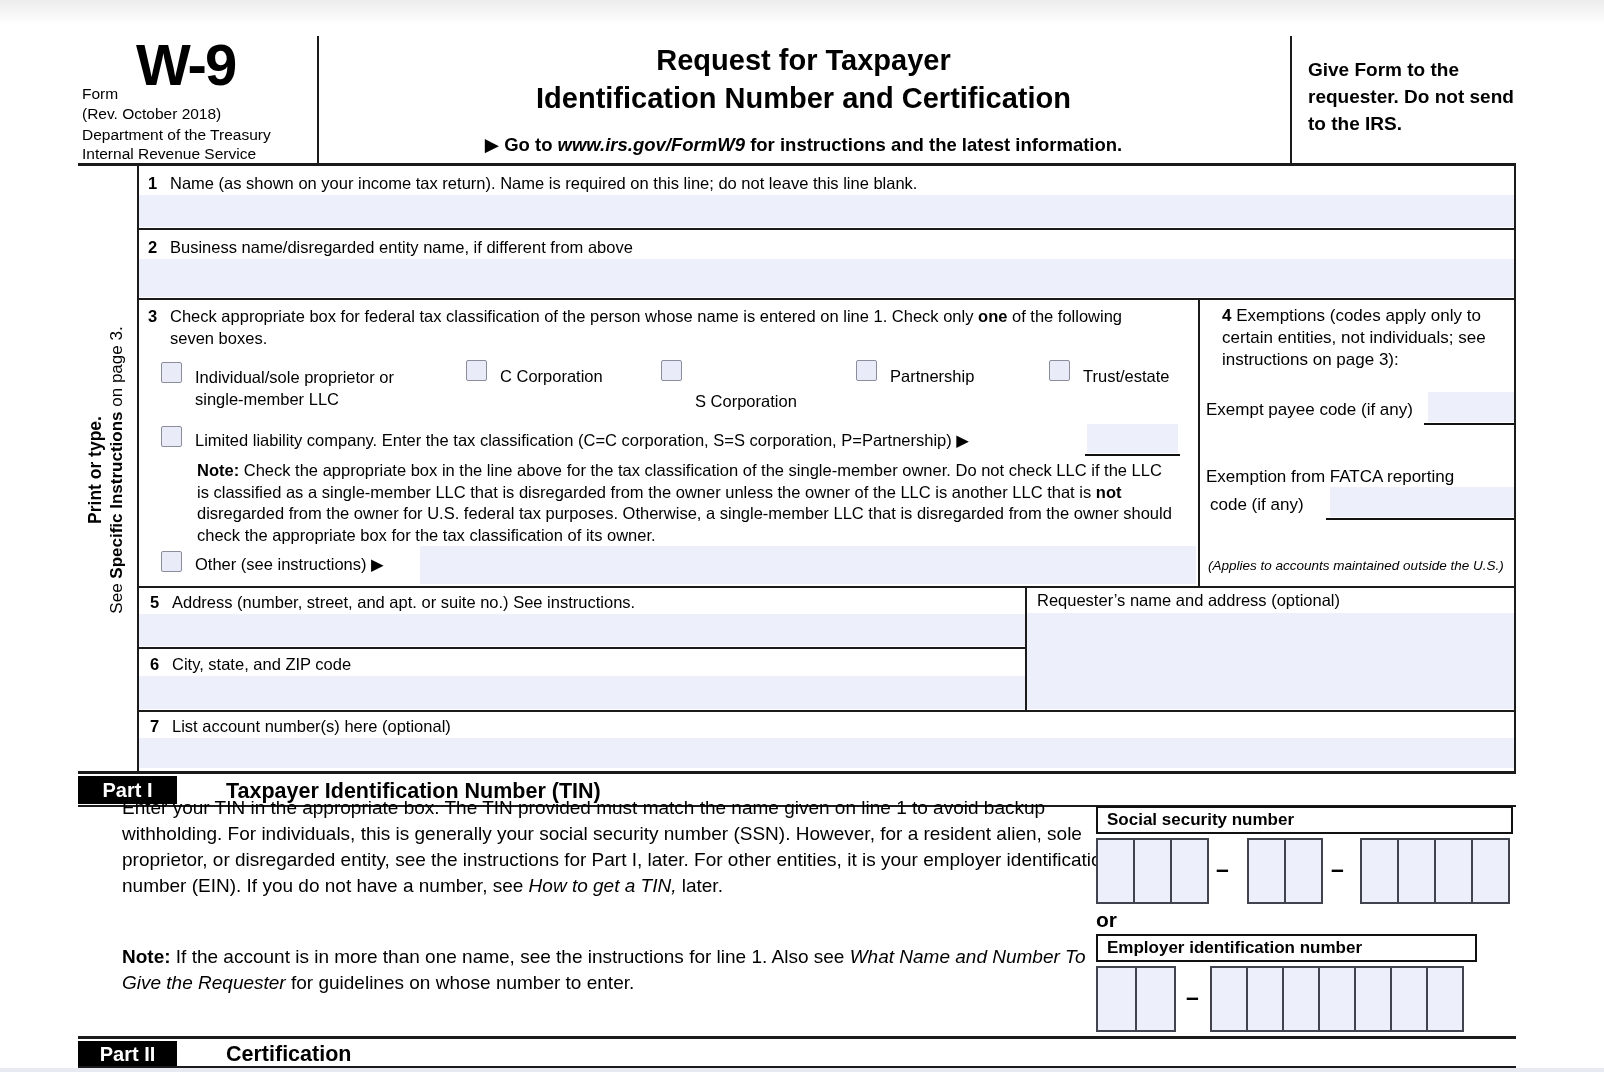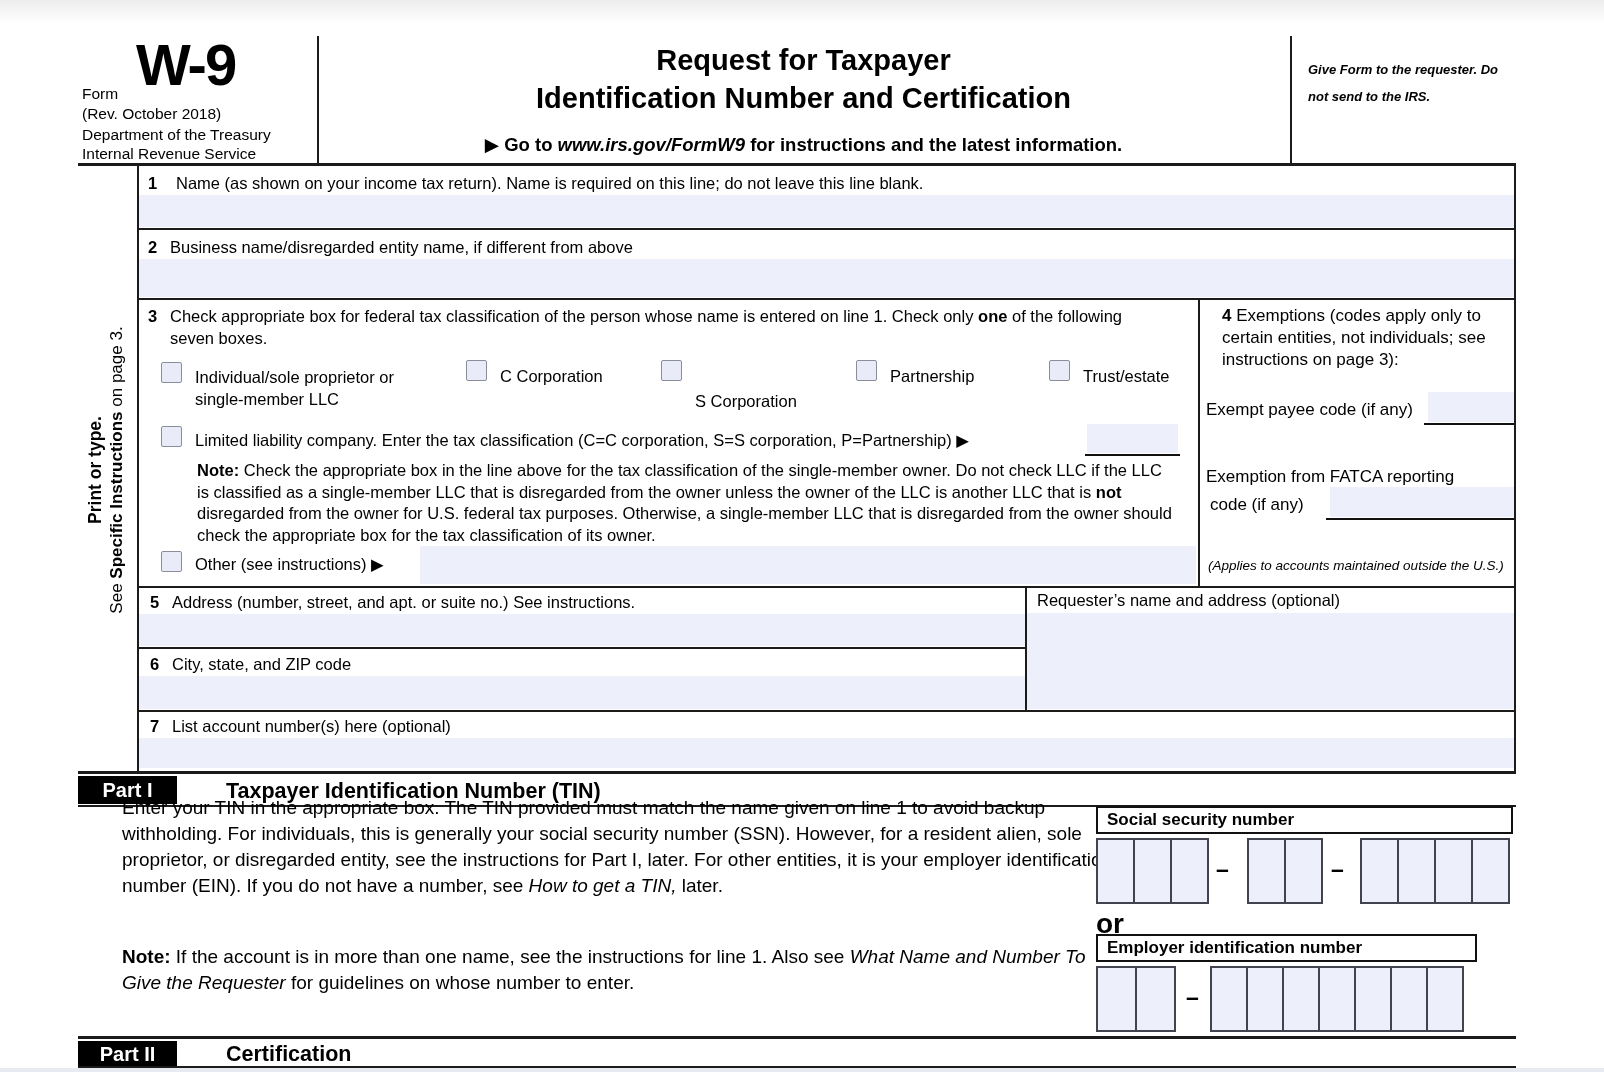--- a/index.html
+++ b/index.html
@@ -14,21 +14,21 @@
   .wrap{white-space:normal;}
   .num{font-weight:bold;}
   .field{background:#edf0fb;}
   .cb{width:21px;height:21px;background:#e9ecf8;border:1.5px solid #8a8e9c;border-radius:2px;box-sizing:border-box;}
   .underline{background:#111;height:2px;}
   .smallfield{background:#edf0fb;}
   .hdr-small{font-size:15.5px;line-height:19px;}
   .w9{font-size:58px;font-weight:bold;letter-spacing:-2px;line-height:58px;}
   .title{font-size:29px;font-weight:bold;text-align:center;line-height:36px;}
   .goto{font-size:18.5px;font-weight:bold;text-align:center;}
-  .giveform{font-size:13px;font-weight:bold;line-height:27px;font-style:italic;}
+  .giveform{font-size:19px;font-weight:bold;line-height:27px;}
   .badge{background:#000;color:#fff;font-weight:bold;font-size:20px;display:flex;align-items:center;justify-content:center;}
   .parttitle{font-size:21.5px;font-weight:bold;}
   .para{font-size:19px;line-height:26px;margin-left:44px;}
   .boxlabel{border:2px solid #111;background:#fff;font-weight:bold;font-size:17px;box-sizing:border-box;
             display:flex;align-items:center;padding-left:9px;}
   .cellrow{display:flex;align-items:stretch;}
   .cell{width:39px;background:#edf0fb;border:2px solid #41444f;margin-left:-2px;box-sizing:border-box;}
   .cell:first-child{margin-left:0;}
   .dash{font-weight:bold;font-size:23px;}
   .it{font-style:italic;}
@@ -73,21 +73,21 @@
   <div class="abs vline" style="left:1514px;top:164px;width:2px;height:609px;"></div>
   <div class="abs sep" style="left:137px;top:228px;width:1379px;height:2px;"></div>
   <div class="abs sep" style="left:137px;top:298px;width:1379px;height:2px;"></div>
   <div class="abs vline" style="left:1198px;top:298px;width:2px;height:290px;"></div>
   <div class="abs sep" style="left:137px;top:586px;width:1379px;height:2px;"></div>
   <div class="abs vline" style="left:1025px;top:586px;width:2px;height:126px;"></div>
   <div class="abs sep" style="left:137px;top:647px;width:890px;height:2px;"></div>
   <div class="abs sep" style="left:137px;top:710px;width:1379px;height:2px;"></div>
 
   <span class="abs lbl num" style="left:148px;top:173px;">1</span>
-  <span class="abs lbl" style="left:176px;top:173px;">Name (as shown on your income tax return). Name is required on this line; do not leave this line blank.</span>
+  <span class="abs lbl" style="left:170px;top:173px;">Name (as shown on your income tax return). Name is required on this line; do not leave this line blank.</span>
   <div class="abs field" style="left:139px;top:195px;width:1375px;height:32px;"></div>
 
   <span class="abs lbl num" style="left:148px;top:237px;">2</span>
   <span class="abs lbl" style="left:170px;top:237px;">Business name/disregarded entity name, if different from above</span>
   <div class="abs field" style="left:139px;top:259px;width:1375px;height:38px;"></div>
 
   <span class="abs lbl num" style="left:148px;top:306px;">3</span>
   <div class="abs lbl wrap" style="left:170px;top:306px;width:1000px;line-height:21.5px;">
     <span>Check appropriate box for federal tax classification of the person whose name is entered on line 1. Check only </span><span class="b">one</span><span> of the following seven boxes.</span>
   </div>
@@ -171,21 +171,21 @@
       <div class="cell"></div>
   </div>
   <span class="abs dash" style="left:1331px;top:856px;">–</span>
   <div class="abs cellrow" style="left:1360px;top:838px;height:66px;">
     <div class="cell"></div>
       <div class="cell"></div>
       <div class="cell"></div>
       <div class="cell"></div>
   </div>
 
-  <span class="abs b" style="left:1096px;top:908px;font-size:28px;">or</span>
+  <span class="abs b" style="left:1096px;top:908px;font-size:21px;">or</span>
 
   <div class="abs boxlabel" style="left:1096px;top:934px;width:381px;height:28px;">
       <span>Employer identification number</span>
     </div>
   <div class="abs cellrow" style="left:1096px;top:966px;height:66px;">
     <div class="cell" style="width:41px;"></div>
       <div class="cell" style="width:41px;"></div>
   </div>
   <span class="abs dash" style="left:1186px;top:984px;">–</span>
   <div class="abs cellrow" style="left:1210px;top:966px;height:66px;">

